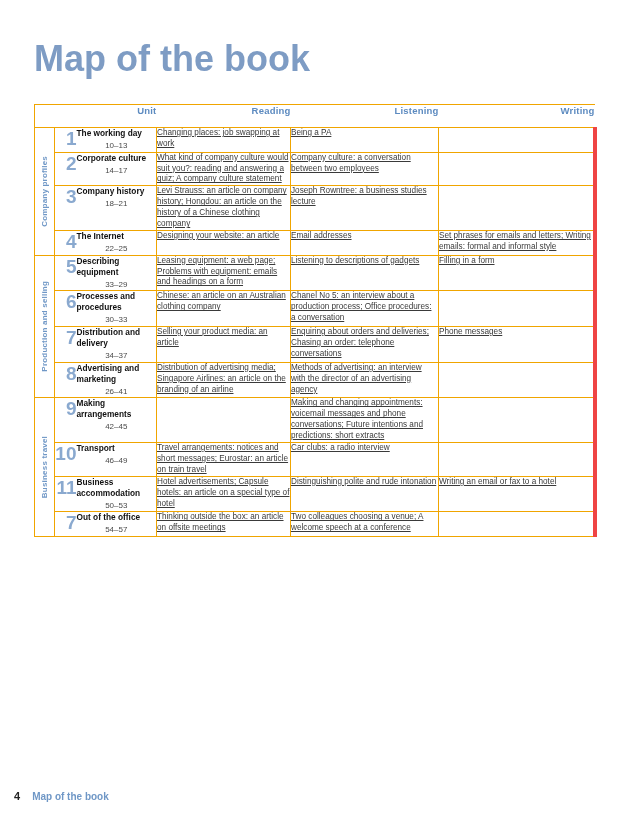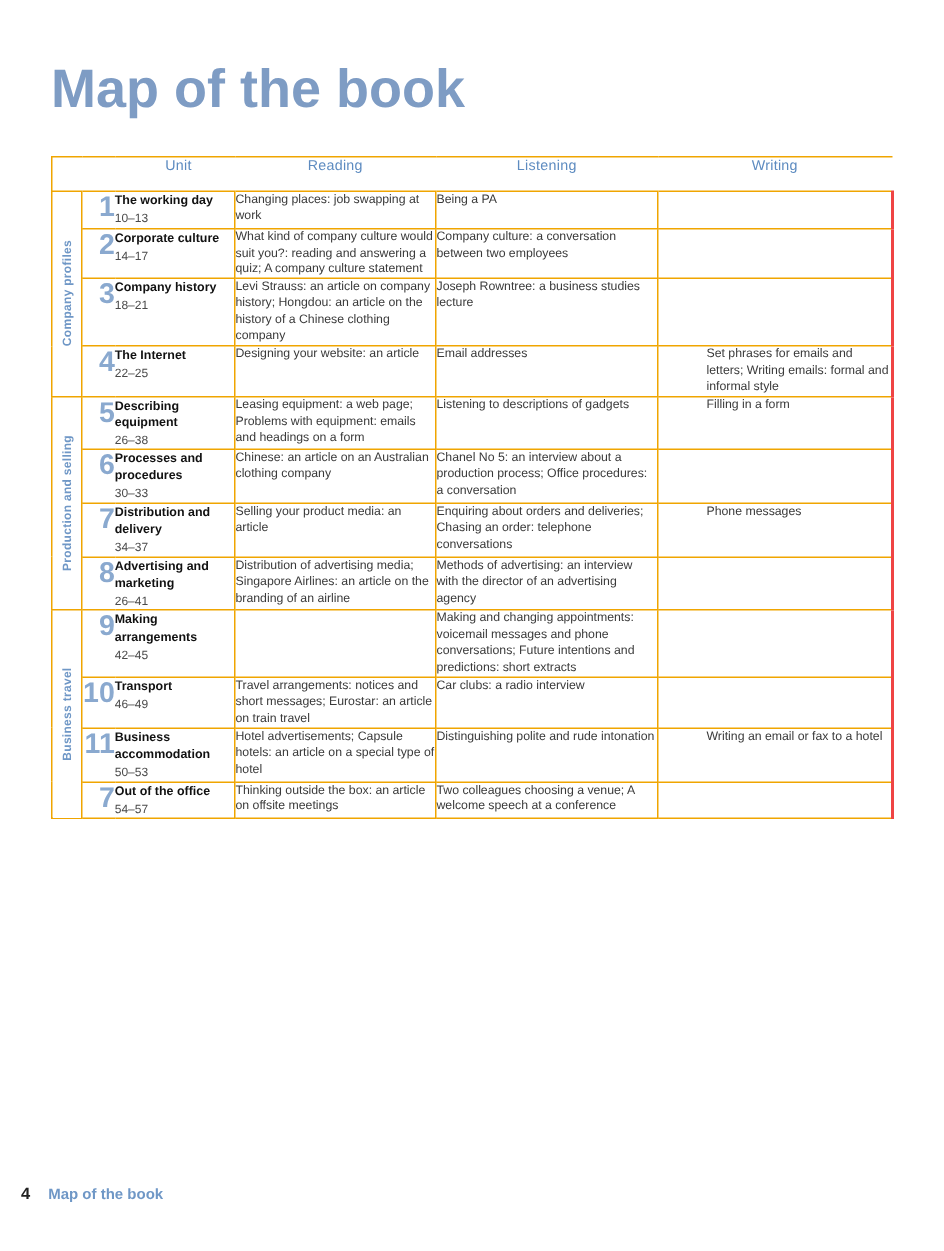--- a/index.html
+++ b/index.html
@@ -47,40 +47,41 @@
   table.map col.c-write  { width: 156px; }
 
   table.map th, table.map td {
     vertical-align: top;
     padding: 0;
   }
   .hdr-row th {
     height: 22px;
     border-bottom: 1px solid #f0a500;
     font-size: 9.5px;
-    font-weight: normal;
+    font-weight: bold;
     color: #5d8bc0;
-    text-align: center;
+    text-align: right;
     padding: 4px 5px 3px 5px;
     letter-spacing: 0.2px;
   }
   .hdr-row th.blank {
     border-bottom: 1px solid #f0a500;
   }
   .hdr-row th.hdr-unit { padding-left: 5px; }
 
   td.cell {
     border-bottom: 1px solid #f0a500;
     border-right: 1px solid #f0a500;
     font-size: 8.2px;
     line-height: 1.33;
     color: #3a3a3a;
     padding: 7px 6px 7px 6px;
-  }
-  td.cell.last { border-right: 2px solid #ef4444; padding-left: 32px; }
+    text-decoration: underline;
+  }
+  td.cell.last { border-right: 4px solid #ef4444; }
 
   td.num {
     border-bottom: 1px solid #f0a500;
     text-align: right;
     padding: 5px 3px 6px 0;
     font-size: 19px;
     font-weight: bold;
     color: #8aa9cf;
     font-family: "Liberation Sans", sans-serif;
   }
@@ -95,20 +96,21 @@
   td.unit .uname {
     font-weight: bold;
     display: block;
     color: #111111;
   }
   td.unit .pages {
     display: block;
     margin-top: 2px;
     color: #4a4a4a;
     font-size: 8px;
+    text-align: center;
   }
   td.band {
     border-right: 1px solid #f0a500;
     border-bottom: 1px solid #f0a500;
     background: #ffffff;
     position: relative;
     width: 20px;
   }
   td.band .band-label {
     position: absolute;
@@ -227,21 +229,21 @@
 
       <tr>
         <td class="band left-edge" rowspan="4">
           <div class="band-label">
               <span>Production and selling</span>
             </div>
         </td>
         <td class="num">5</td>
         <td class="unit">
           <span class="uname">Describing equipment</span>
-          <span class="pages">26–38</span>
+          <span class="pages">33–29</span>
         </td>
         <td class="cell">Leasing equipment: a web page; Problems with equipment: emails and headings on a form</td>
         <td class="cell">Listening to descriptions of gadgets</td>
         <td class="cell last">Filling in a form</td>
       </tr>
       <tr>
         <td class="num">6</td>
         <td class="unit">
           <span class="uname">Processes and procedures</span>
           <span class="pages">30–33</span>

